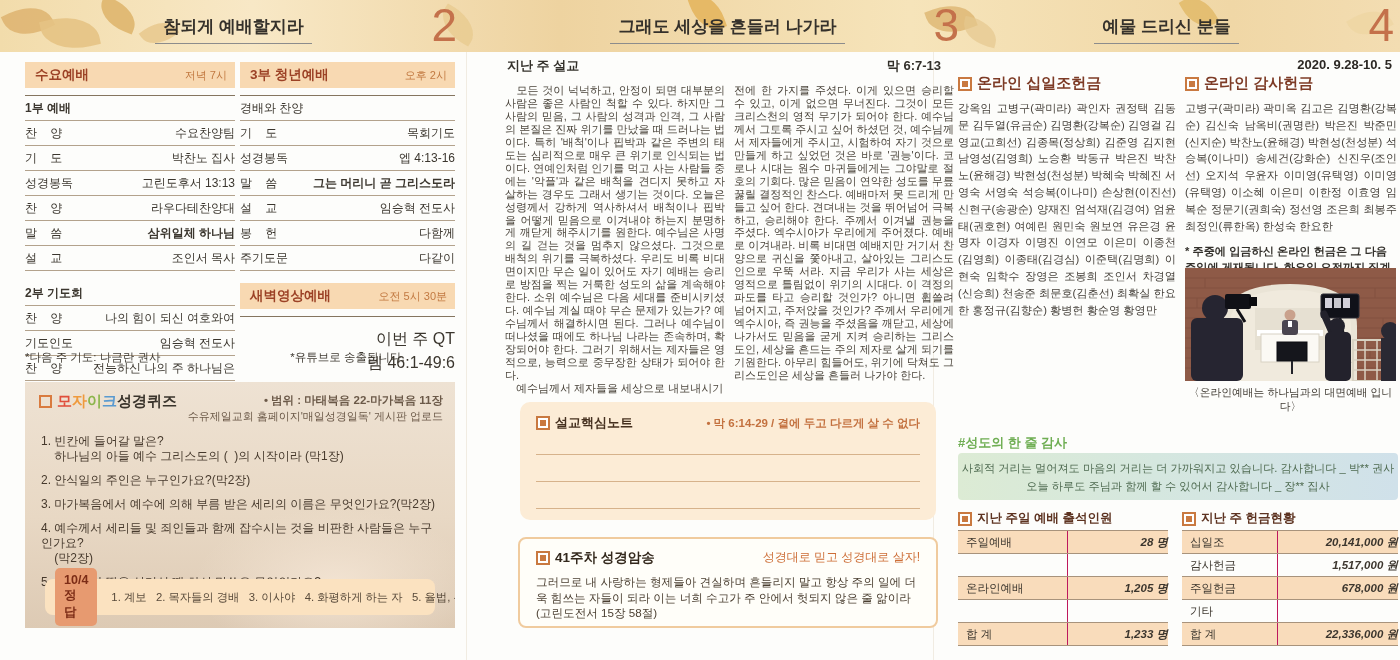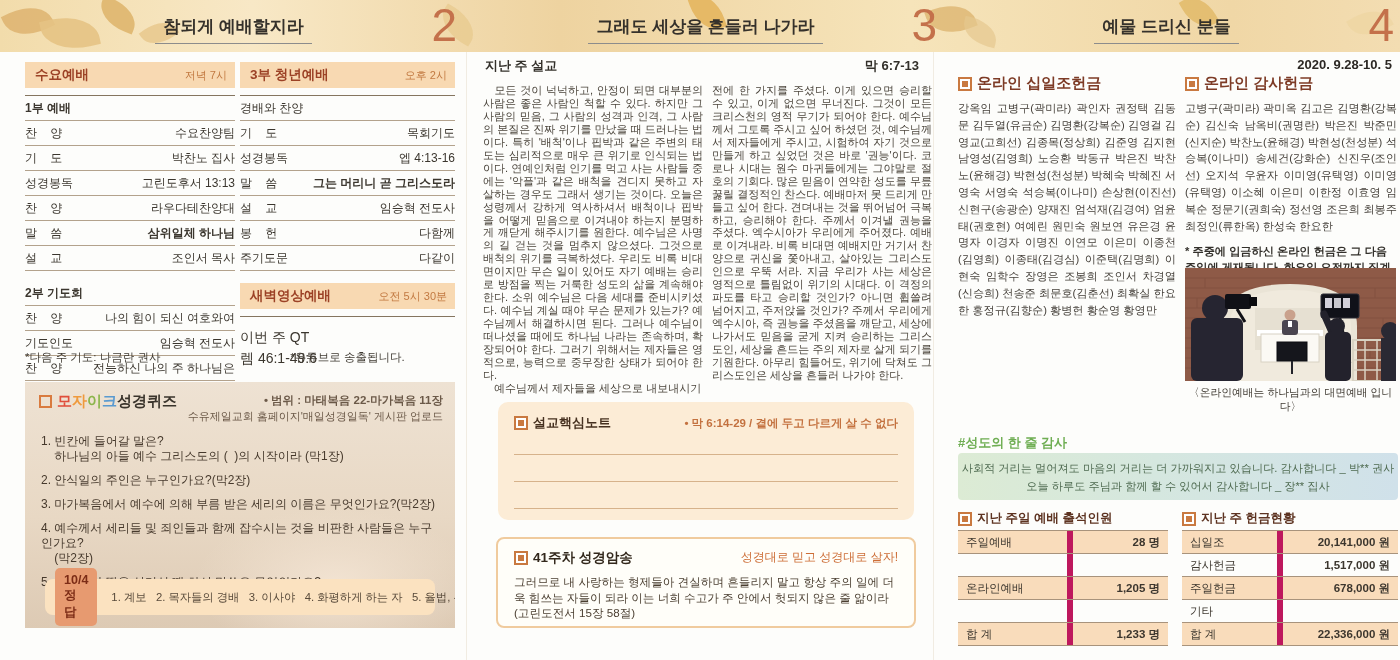--- a/index.html
+++ b/index.html
@@ -22,21 +22,21 @@
   .hbar .htime{font-size:11px;color:#c27a42;}
   .srows{margin-top:7px;border-top:1.5px solid #85755f;}
   .srows2{margin-top:10px;}
   .srow{display:flex;justify-content:space-between;align-items:center;height:24px;border-bottom:1px solid #b3a28c;font-size:12px;}
   .srow .lbl{white-space:pre;}
   .srow .val{text-align:right;}
   .sec{font-weight:bold;}
   .bold{font-weight:bold;}
   .foot{position:absolute;font-size:11.5px;color:#3f3a32;}
   .dawnbox{margin-top:7px;border-top:1.5px solid #85755f;border-bottom:1.5px solid #85755f;
-           text-align:left;padding:9px 0 11px;font-size:14px;}
+           text-align:right;padding:9px 0 11px;font-size:16px;}
   .dawnbox div{margin:3px 0;}
   
   .quiz{position:absolute;left:25px;top:382px;width:430px;height:246px;overflow:hidden;
         background:linear-gradient(180deg,#eee2d3,#e8d8c4 55%,#ddcab4);}
   .quiz::after{content:"";position:absolute;right:-20px;bottom:-30px;width:280px;height:150px;
         background:radial-gradient(closest-side,#f2e3d2,rgba(242,227,210,0));}
   .qhead{position:relative;display:flex;justify-content:space-between;align-items:flex-start;padding:10px 12px 0 14px;z-index:2;}
   .qbrand{display:flex;align-items:center;gap:5px;font-weight:bold;font-size:15px;color:#3a342c;}
   .c0{color:#e04f3c;} .c1{color:#ef9a3d;} .c2{color:#8bb54b;} .c3{color:#5a9ad0;}
   .qscope{text-align:right;font-size:11.5px;line-height:16px;color:#6b5948;font-weight:bold;}
@@ -71,22 +71,22 @@
   .photo{position:absolute;left:252px;top:268px;width:211px;height:113px;}
   .caption{position:absolute;left:247px;top:386px;width:221px;text-align:center;font-size:10.8px;color:#3e3931;}
   .gtitle{position:absolute;left:25px;top:434px;font-weight:bold;font-size:13px;color:#6fae53;}
   .gbox{position:absolute;left:25px;top:453px;width:440px;height:47px;border-radius:4px;box-sizing:border-box;
         background:linear-gradient(90deg,#dcebd4,#d5e7df 45%,#d0e1ea);text-align:center;padding-top:6px;
         font-size:11.2px;line-height:18px;color:#4f6b51;}
   .ttitle{position:absolute;top:510px;display:flex;align-items:center;gap:5px;font-weight:bold;font-size:12.5px;color:#5d3321;}
   .btable{position:absolute;top:530px;border-top:1px solid #a8937c;}
   .trow{display:flex;height:22px;align-items:center;border-bottom:1px solid #a8937c;font-size:11.5px;color:#3c362e;}
   .trow .tl{box-sizing:border-box;padding-left:8px;}
-  .trow .tv{box-sizing:border-box;padding-right:8px;height:100%;display:flex;align-items:center;justify-content:flex-end;
-            border-left:6px solid #be185d;font-weight:bold;}
+  .trow .tv{box-sizing:border-box;height:100%;display:flex;align-items:center;justify-content:flex-end;
+            border-left:1px solid #be185d;font-weight:bold;font-style:italic;}
   .t1 .tl{width:52%;} .t1 .tv{width:48%;}
   .t2 .tl{width:44%;} .t2 .tv{width:56%;}
   .peach{background:#f9dcbb;}
   
   .sq{display:inline-block;width:10px;height:10px;border:2px solid #c97940;position:relative;background:#fff;flex:0 0 auto;}
   .sq::after{content:"";position:absolute;left:2px;top:2px;right:2px;bottom:2px;background:#c97940;}
   .sqo{display:inline-block;width:9px;height:9px;border:2px solid #d97b3f;background:transparent;flex:0 0 auto;}
 </style>
 </head>
 <body>
@@ -241,21 +241,21 @@
     (막2장)</div>
         <div class="q">5. 야이로의 딸을 살리실 때 하신 말씀은 무엇인가요?</div>
       </div>
       <div class="abar">
         <span class="albl">10/4 정답</span>
         <span class="answers">1. 계보   2. 목자들의 경배   3. 이사야   4. 화평하게 하는 자   5. 율법, 선지자</span>
       </div>
     </div>
   </div>
 
-  <div class="panel" style="left:466px;padding-left:12px;">
+  <div class="panel" style="left:488px;padding-left:12px;">
     <div class="ptitle"><span>그래도 세상을 흔들러 나가라</span></div>
     <div class="pnum" style="right:8px;">3</div>
     <div class="shead" style="left:19px;">지난 주 설교</div>
     <div class="shead" style="right:26px;">막 6:7-13</div>
 
     <div class="sermon">
       <div class="scol">　모든 것이 넉넉하고, 안정이 되면 대부분의 사람은 좋은 사람인 척할 수 있다. 하지만 그 사람의 믿음, 그 사람의 성격과 인격, 그 사람의 본질은 진짜 위기를 만났을 때 드러나는 법이다. 특히 '배척'이나 핍박과 같은 주변의 태도는 심리적으로 매우 큰 위기로 인식되는 법이다. 연예인처럼 인기를 먹고 사는 사람들 중에는 '악플'과 같은 배척을 견디지 못하고 자살하는 경우도 그래서 생기는 것이다. 오늘은 성령께서 강하게 역사하셔서 배척이나 핍박을 어떻게 믿음으로 이겨내야 하는지 분명하게 깨닫게 해주시기를 원한다. 예수님은 사명의 길 걷는 것을 멈추지 않으셨다. 그것으로 배척의 위기를 극복하셨다. 우리도 비록 비대면이지만 무슨 일이 있어도 자기 예배는 승리로 방점을 찍는 거룩한 성도의 삶을 계속해야 한다. 소위 예수님은 다음 세대를 준비시키셨다. 예수님 계실 때야 무슨 문제가 있는가? 예수님께서 해결하시면 된다. 그러나 예수님이 떠나셨을 때에도 하나님 나라는 존속하며, 확장되어야 한다. 그러기 위해서는 제자들은 영적으로, 능력으로 중무장한 상태가 되어야 한다.
 　예수님께서 제자들을 세상으로 내보내시기</div>
       <div class="scol">전에 한 가지를 주셨다. 이게 있으면 승리할 수 있고, 이게 없으면 무너진다. 그것이 모든 크리스천의 영적 무기가 되어야 한다. 예수님께서 그토록 주시고 싶어 하셨던 것, 예수님께서 제자들에게 주시고, 시험하여 자기 것으로 만들게 하고 싶었던 것은 바로 '권능'이다. 코로나 시대는 원수 마귀들에게는 그야말로 절호의 기회다. 많은 믿음이 연약한 성도를 무릎 꿇릴 결정적인 찬스다. 예배마저 못 드리게 만들고 싶어 한다. 견뎌내는 것을 뛰어넘어 극복하고, 승리해야 한다. 주께서 이겨낼 권능을 주셨다. 엑수시아가 우리에게 주어졌다. 예배로 이겨내라. 비록 비대면 예배지만 거기서 찬양으로 귀신을 쫓아내고, 살아있는 그리스도인으로 우뚝 서라. 지금 우리가 사는 세상은 영적으로 틀림없이 위기의 시대다. 이 격정의 파도를 타고 승리할 것인가? 아니면 휩쓸려 넘어지고, 주저앉을 것인가? 주께서 우리에게 엑수시아, 즉 권능을 주셨음을 깨닫고, 세상에 나가서도 믿음을 굳게 지켜 승리하는 그리스도인, 세상을 흔드는 주의 제자로 살게 되기를 기원한다. 아무리 힘들어도, 위기에 닥쳐도 그리스도인은 세상을 흔들러 나가야 한다.</div>
     </div>

